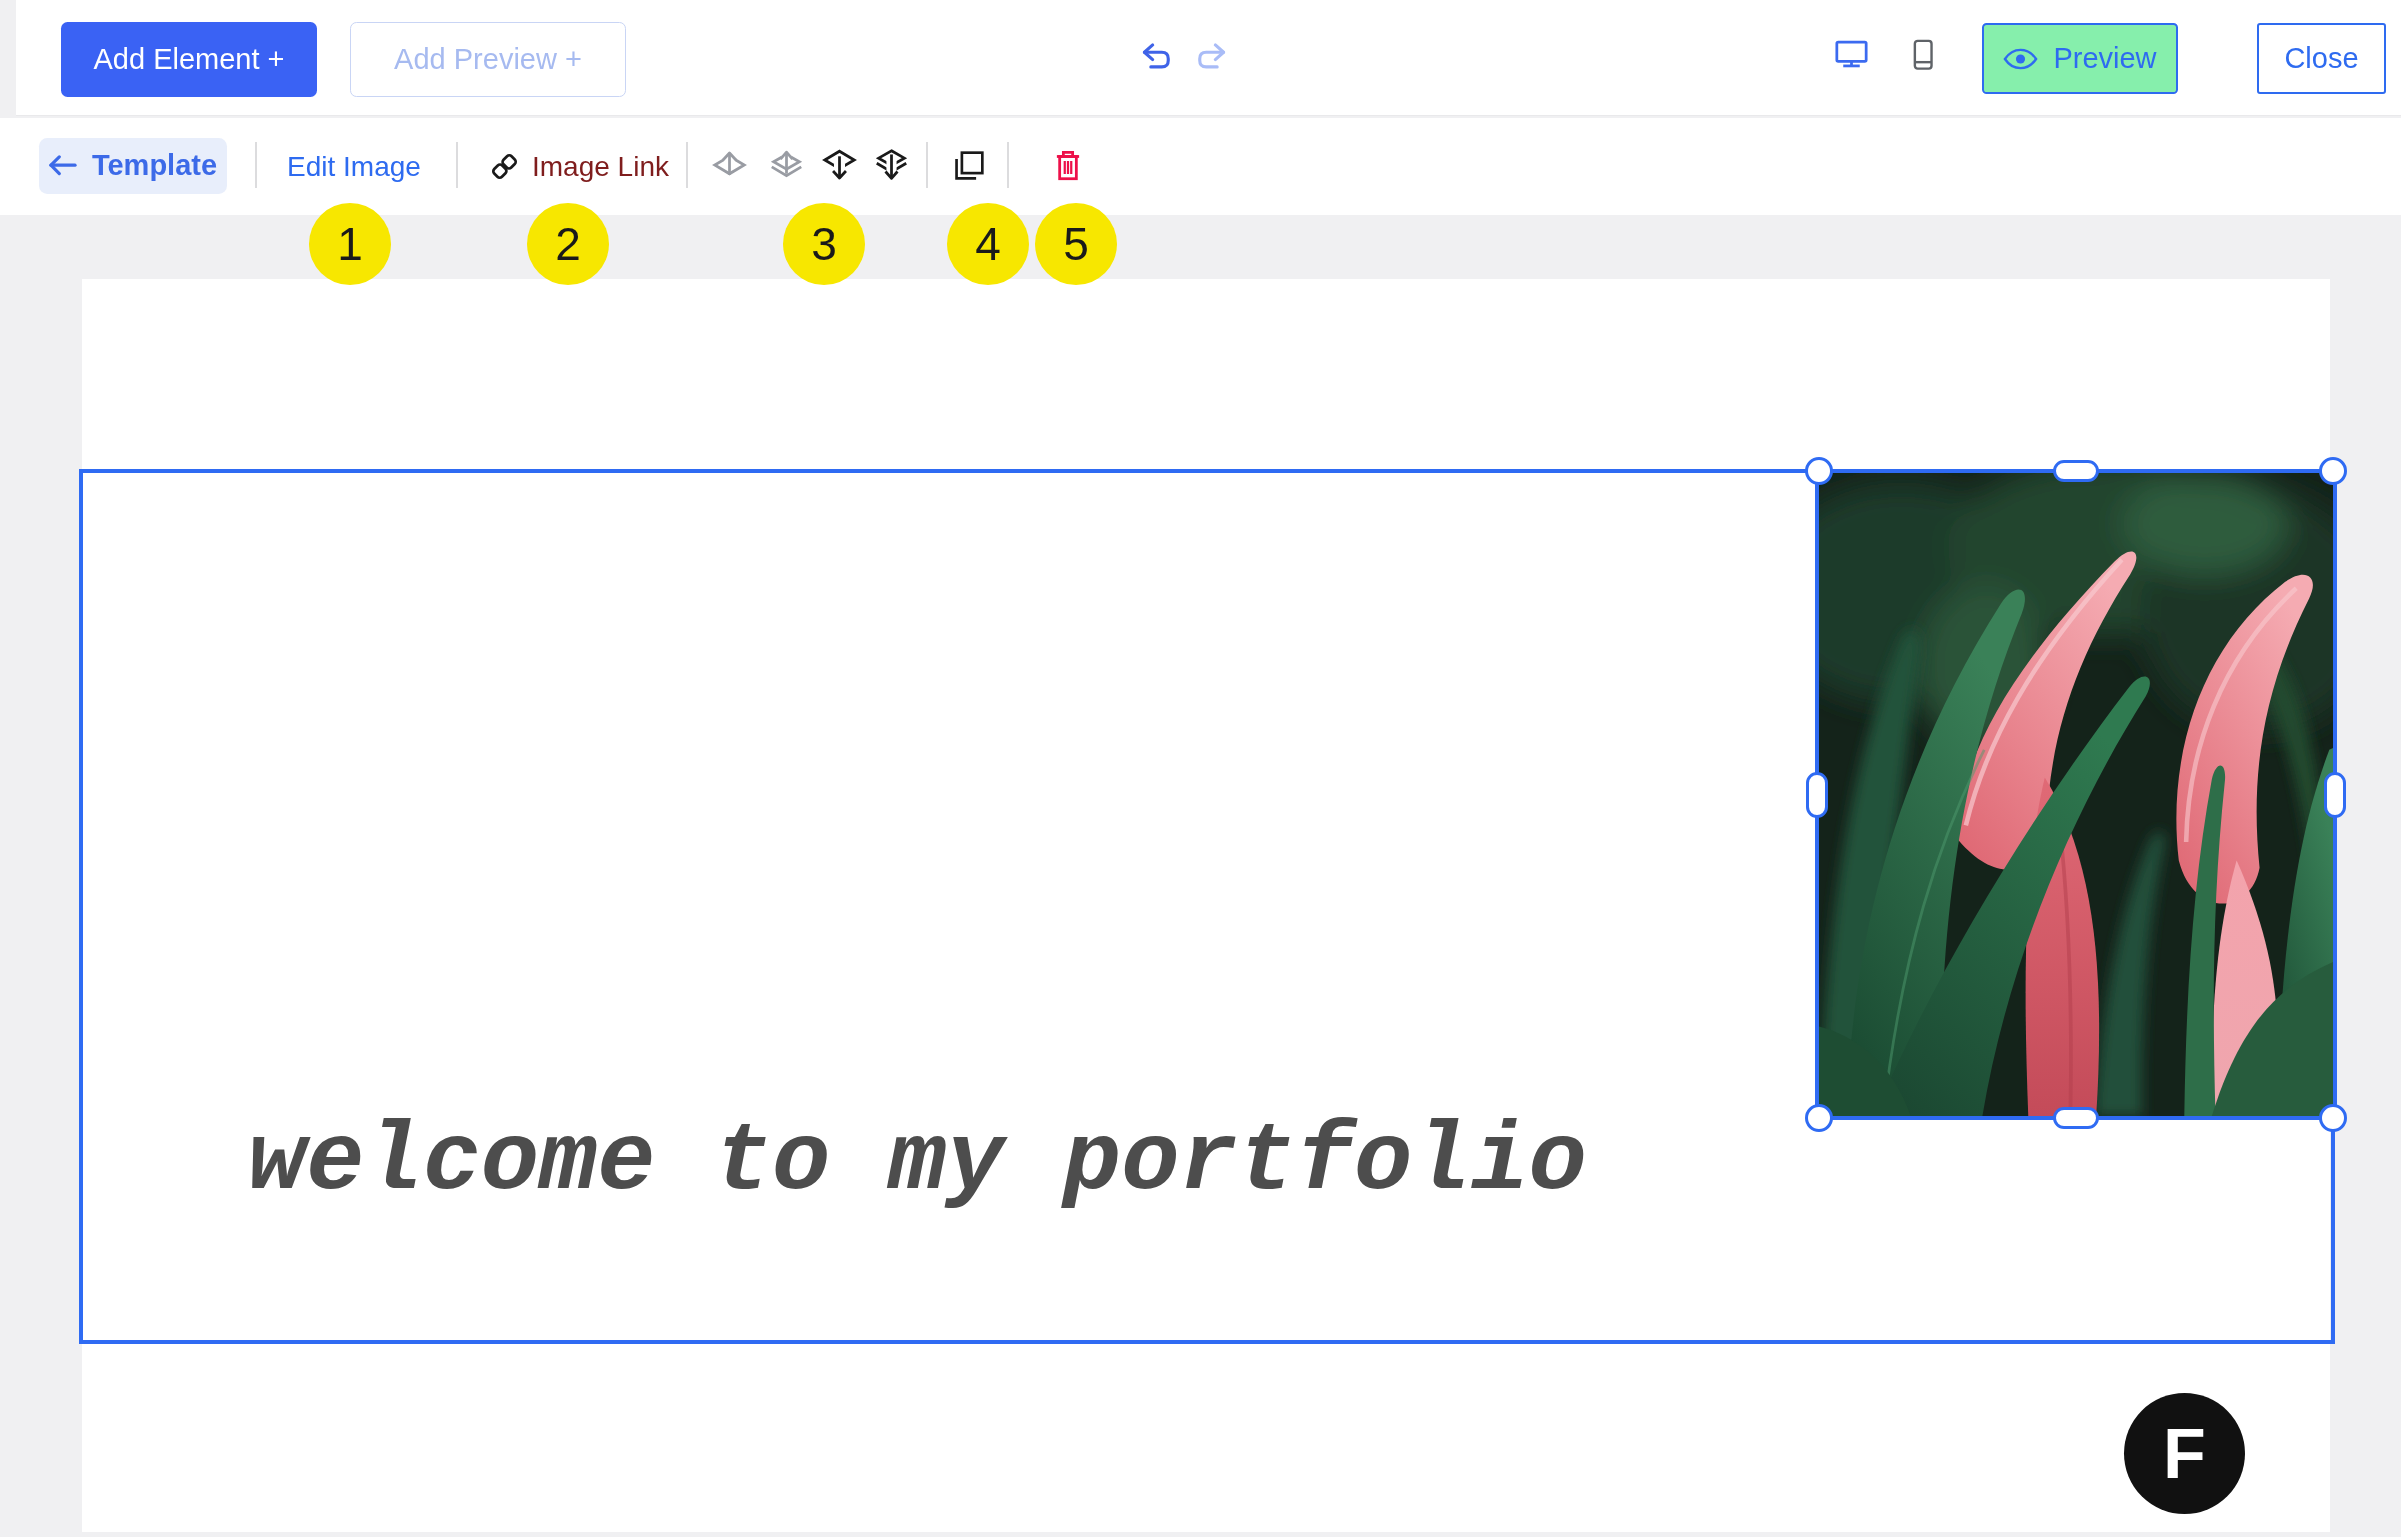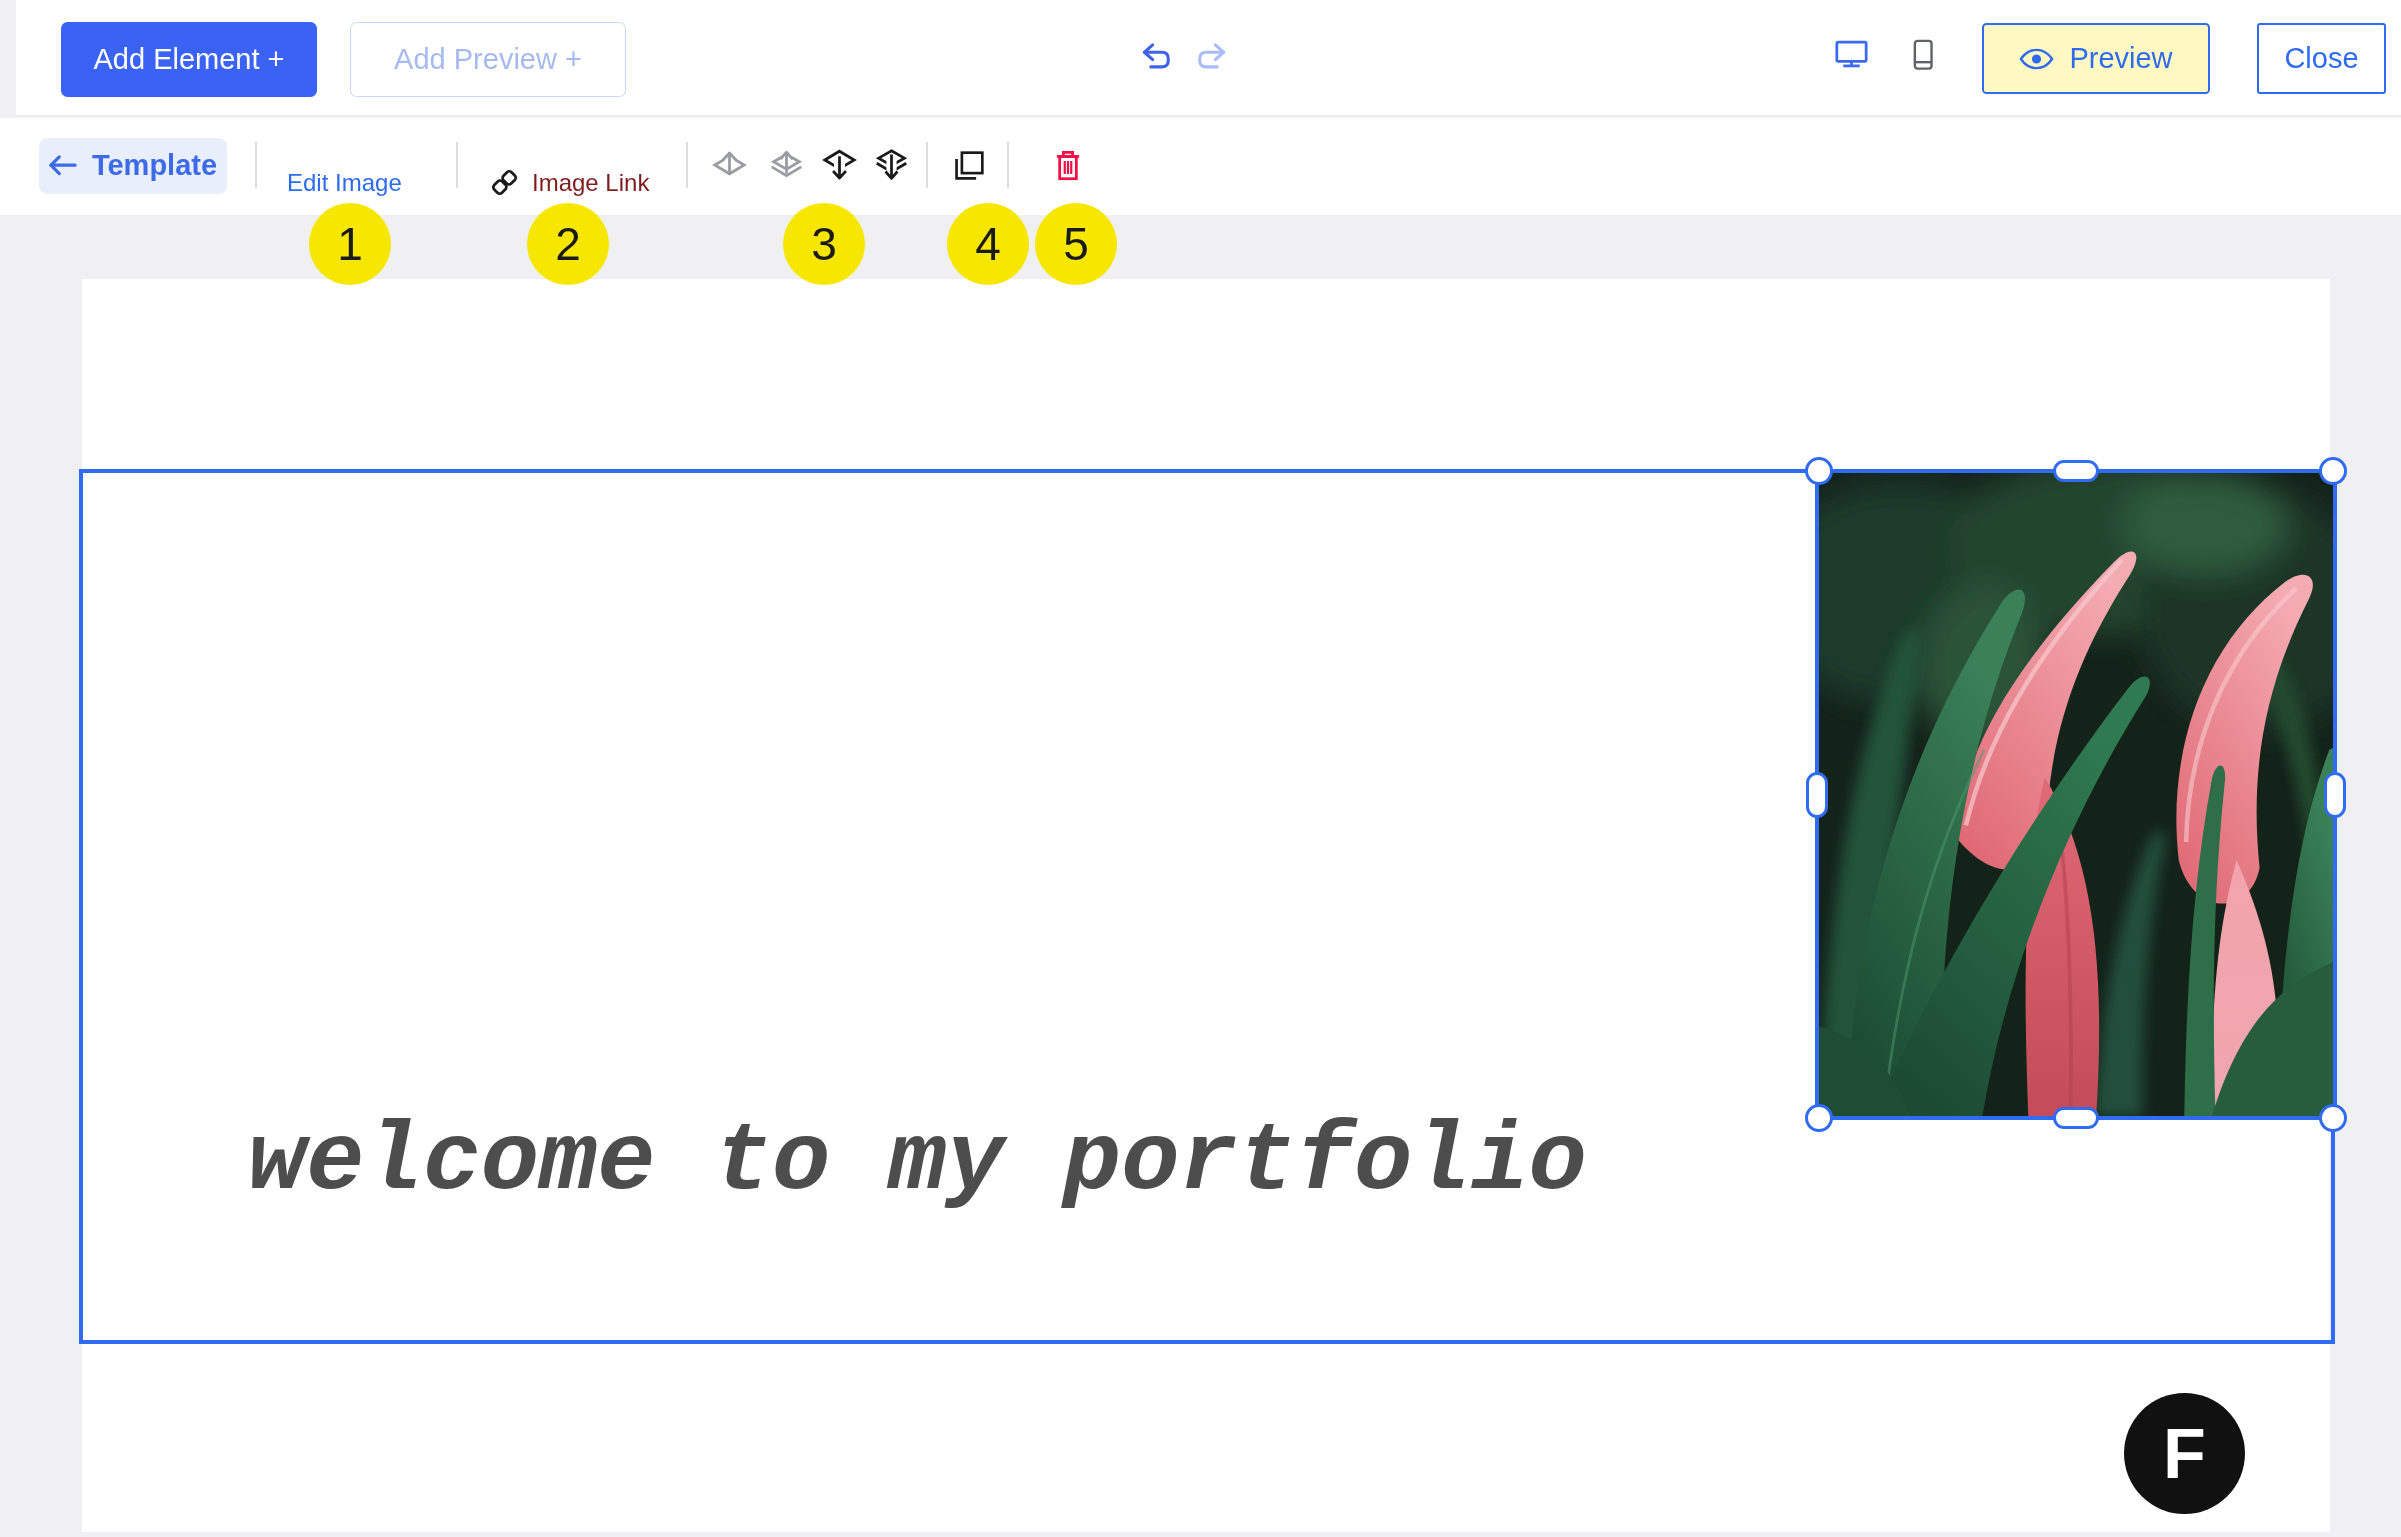--- a/index.html
+++ b/index.html
@@ -15,35 +15,35 @@
   .btn-add-element { left:45px; top:22px; width:256px; height:75px; background:#3A62F4;
          color:#fff; border-radius:6.5px; font-weight:500; }
   .btn-add-template { left:334px; top:22px; width:276px; height:75px; background:#fff;
          color:#A6BAF0; border:1.9px solid #C9D5F5; border-radius:6.5px; font-weight:500; }
   .icon-btn { position:absolute; display:flex; align-items:center; justify-content:center; }
   .undo { left:1122px; top:42px; color:#3F63E8; }
   .redo { left:1181px; top:42px; color:#A9BCF7; }
   .redo svg { transform:scaleX(-1); }
   .dev-desktop { left:1819px; top:39px; color:#3B6AF0; }
   .dev-mobile  { left:1897px; top:39px; color:#5F6368; }
-  .btn-preview { left:1966px; top:23px; width:228px; height:71px; background:#fef9c3;
+  .btn-preview { left:1966px; top:23px; width:196px; height:71px; background:#86efac;
          color:#2E6BF0; border:2.8px solid #2E6BF0; border-radius:4.6px; gap:15px; font-weight:500; }
   .btn-close { left:2241px; top:23px; width:129px; height:71px; background:#fff;
          color:#2E6BF0; border:2.8px solid #2E6BF0; border-radius:3px; font-weight:500; }
 
   
   .toolbar2 { position:absolute; left:0; top:118px; width:2401px; height:97px;
               background:#fff; z-index:20; }
   .back-pill { position:absolute; left:39px; top:19.5px; width:188px; height:56px;
                background:#E8EEFB; border-radius:8.3px; color:#3C6AE8; font-weight:700;
                font-size:29px; display:flex; align-items:center; justify-content:center;
                gap:15px; cursor:pointer; }
   .tb-sep { position:absolute; top:24px; width:1.9px; height:46px; background:#DCDCDE; }
-  .tb-text { position:absolute; top:16px; height:97px; display:flex; align-items:center;
-             font-size:24px; cursor:pointer; }
+  .tb-text { position:absolute; top:0; height:97px; display:flex; align-items:center;
+             font-size:28px; cursor:pointer; }
   .edit-image { left:287px; color:#2E6BF0; }
   .image-link { left:490px; color:#7f1d1d; gap:13px; }
   .tb-icon { position:absolute; top:28px; width:39px; height:39px; display:flex;
              align-items:center; justify-content:center; cursor:pointer; }
   .ic-up1 { left:710px;  color:#999CA3; }
   .ic-up2 { left:767px;  color:#999CA3; }
   .ic-dn1 { left:820px;  color:#1A1A1A; }
   .ic-dn2 { left:872px;  color:#1A1A1A; }
   .ic-copy { left:949px; color:#1A1A1A; }
   .ic-trash { left:1048px; }

